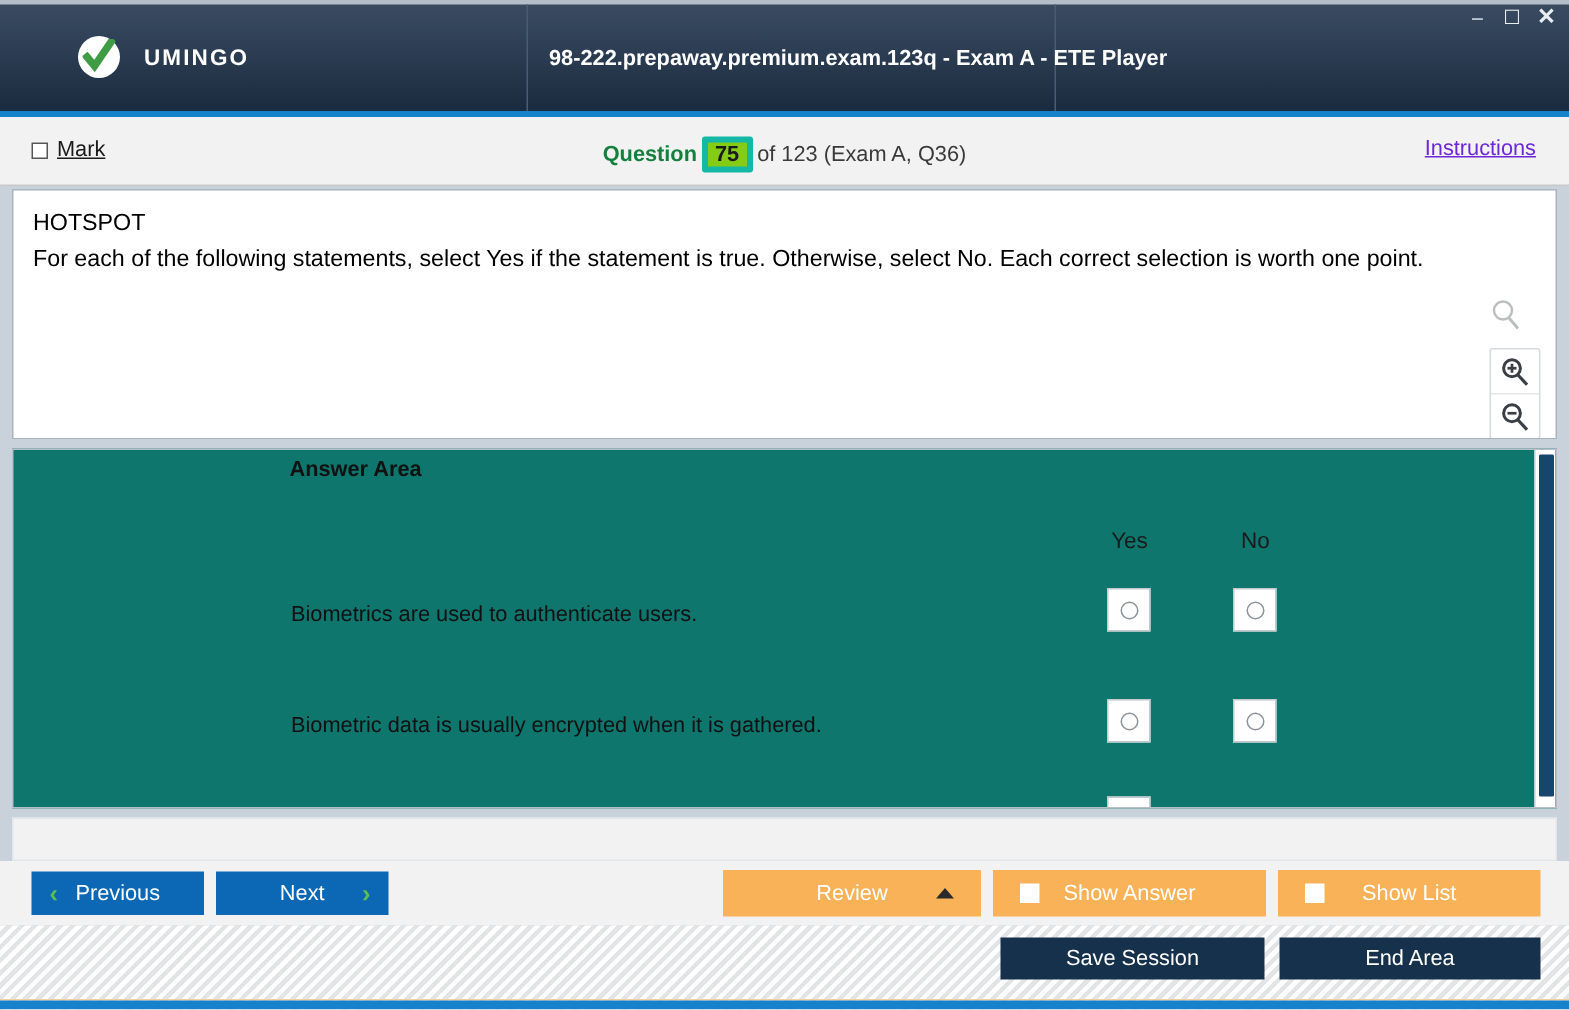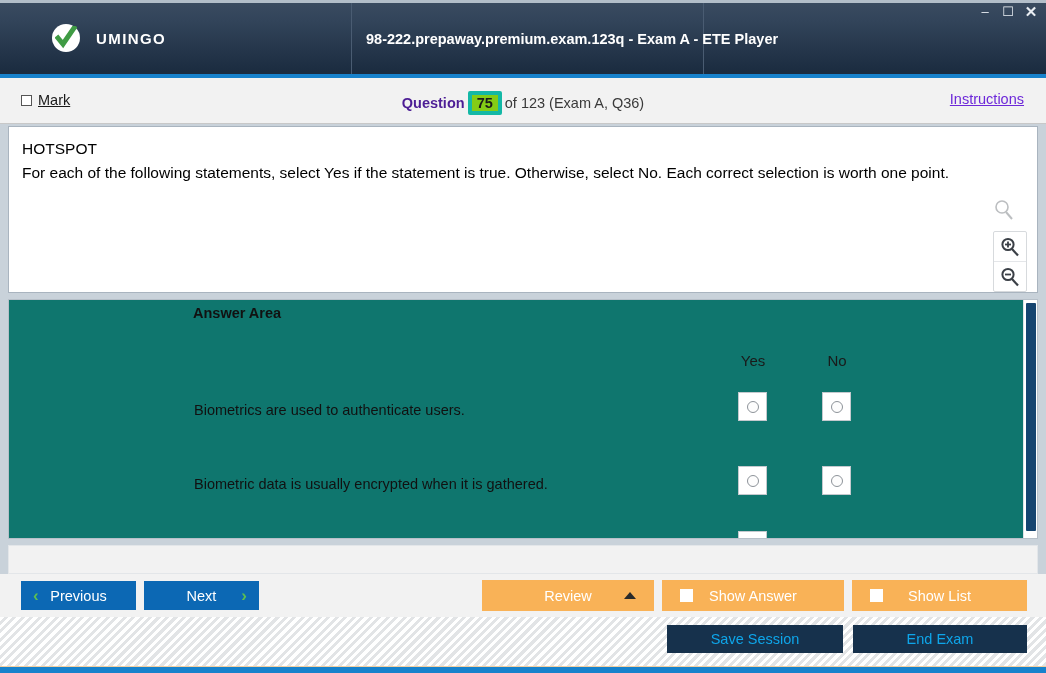--- a/index.html
+++ b/index.html
@@ -130,21 +130,21 @@
     color: #1a1a1a;
   }
   .mark-label u { text-decoration: underline; }
   .qcounter {
     position: absolute;
     left: 0; right: 0; top: 13px;
     text-align: center;
     font-size: 14.5px;
     color: #3a3a3a;
   }
-  .qcounter .lbl { font-weight: bold; color: #4c1d95; margin-top: 15px; }
+  .qcounter .lbl { font-weight: bold; color: #15803d; margin-top: 15px; }
   .qnum-box {
     display: inline-block;
     border: 4px solid #14b8a6;
     border-radius: 2px;
     padding: 0px 5px;
     margin: 0 3px;
     background: #84cc16;
     font-weight: bold;
     color: #1a1a1a;
   }
@@ -401,21 +401,21 @@
     left: 0; bottom: 0;
     width: 100%;
     height: 6px;
     background: #1782cc;
   }
   .btn-dark {
     position: absolute;
     top: 8px;
     height: 28px;
     background: #16314c;
-    color: #0ea5e9;
+    color: #ffffff;
     font-size: 14.5px;
     display: flex;
     align-items: center;
     justify-content: center;
     cursor: pointer;
     border: none;
     box-sizing: border-box;
   }
   #btn-save-session { left: 667px; width: 176px; }
   #btn-end-exam     { left: 853px; width: 174px; }
@@ -579,19 +579,19 @@
   <div class="btn-orange" id="btn-show-list">
     <span class="orange-chk"></span>
     <span>Show List</span>
   </div>
 
   <div class="footer">
     <button class="btn-dark" id="btn-save-session">
       <span>Save Session</span>
     </button>
     <button class="btn-dark" id="btn-end-exam">
-      <span>End Exam</span>
+      <span>End Area</span>
     </button>
     <div class="footer-line"></div>
     <div class="footer-blue"></div>
   </div>
 
 </div>
 
 </body></html>

